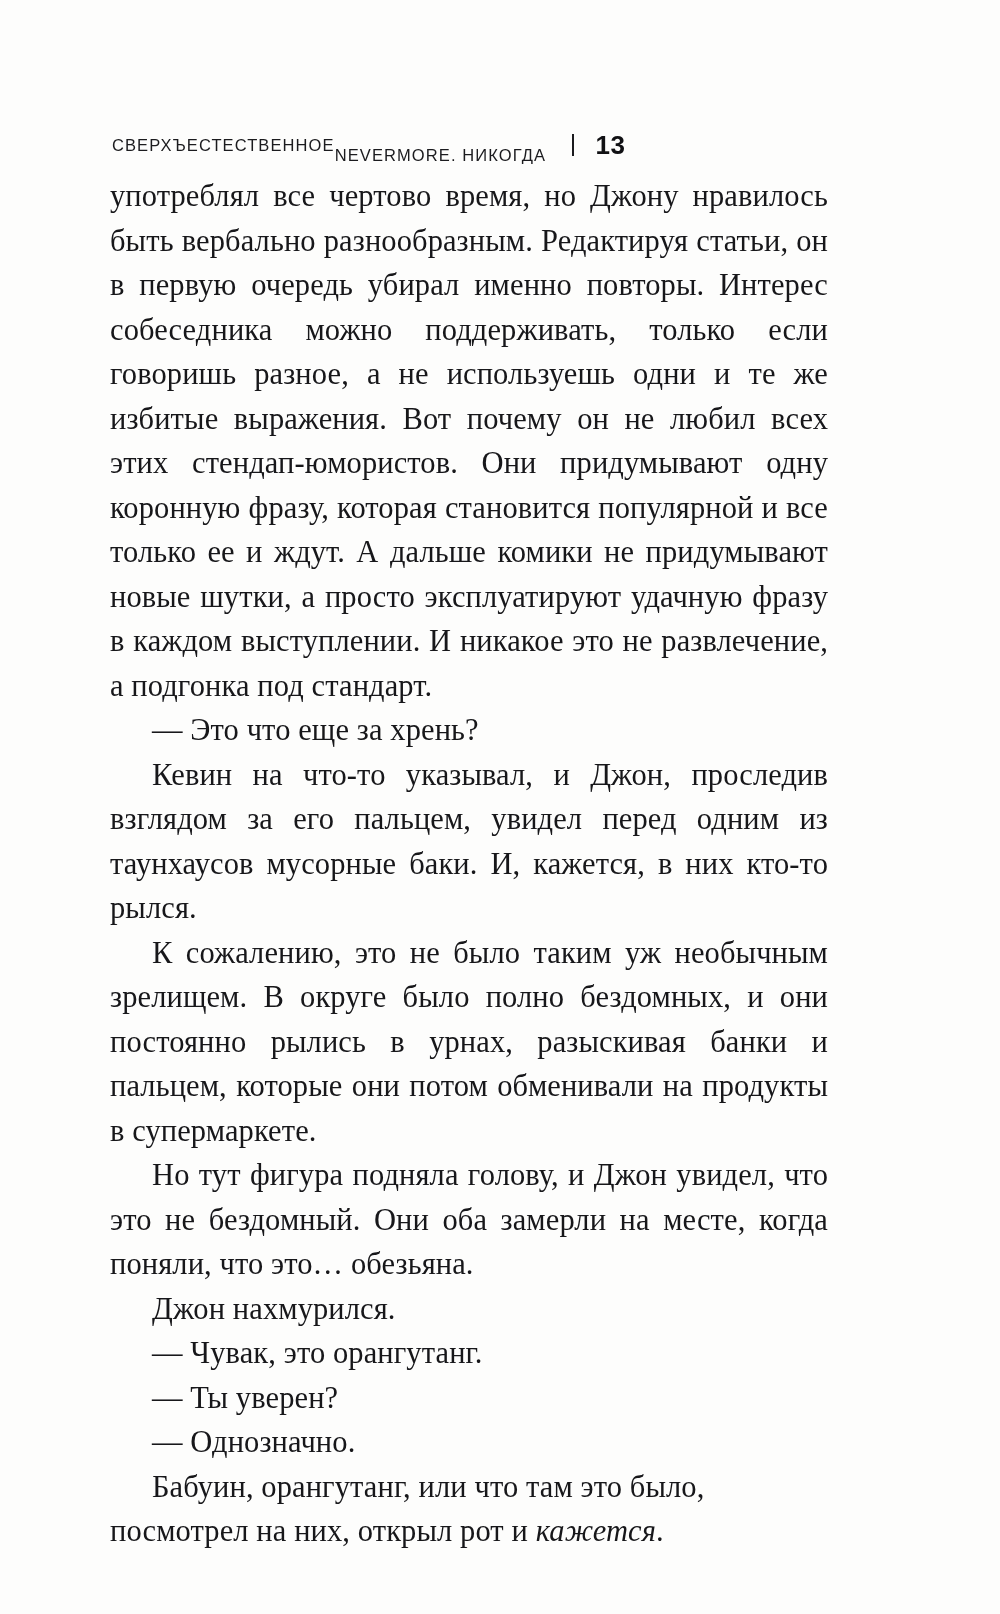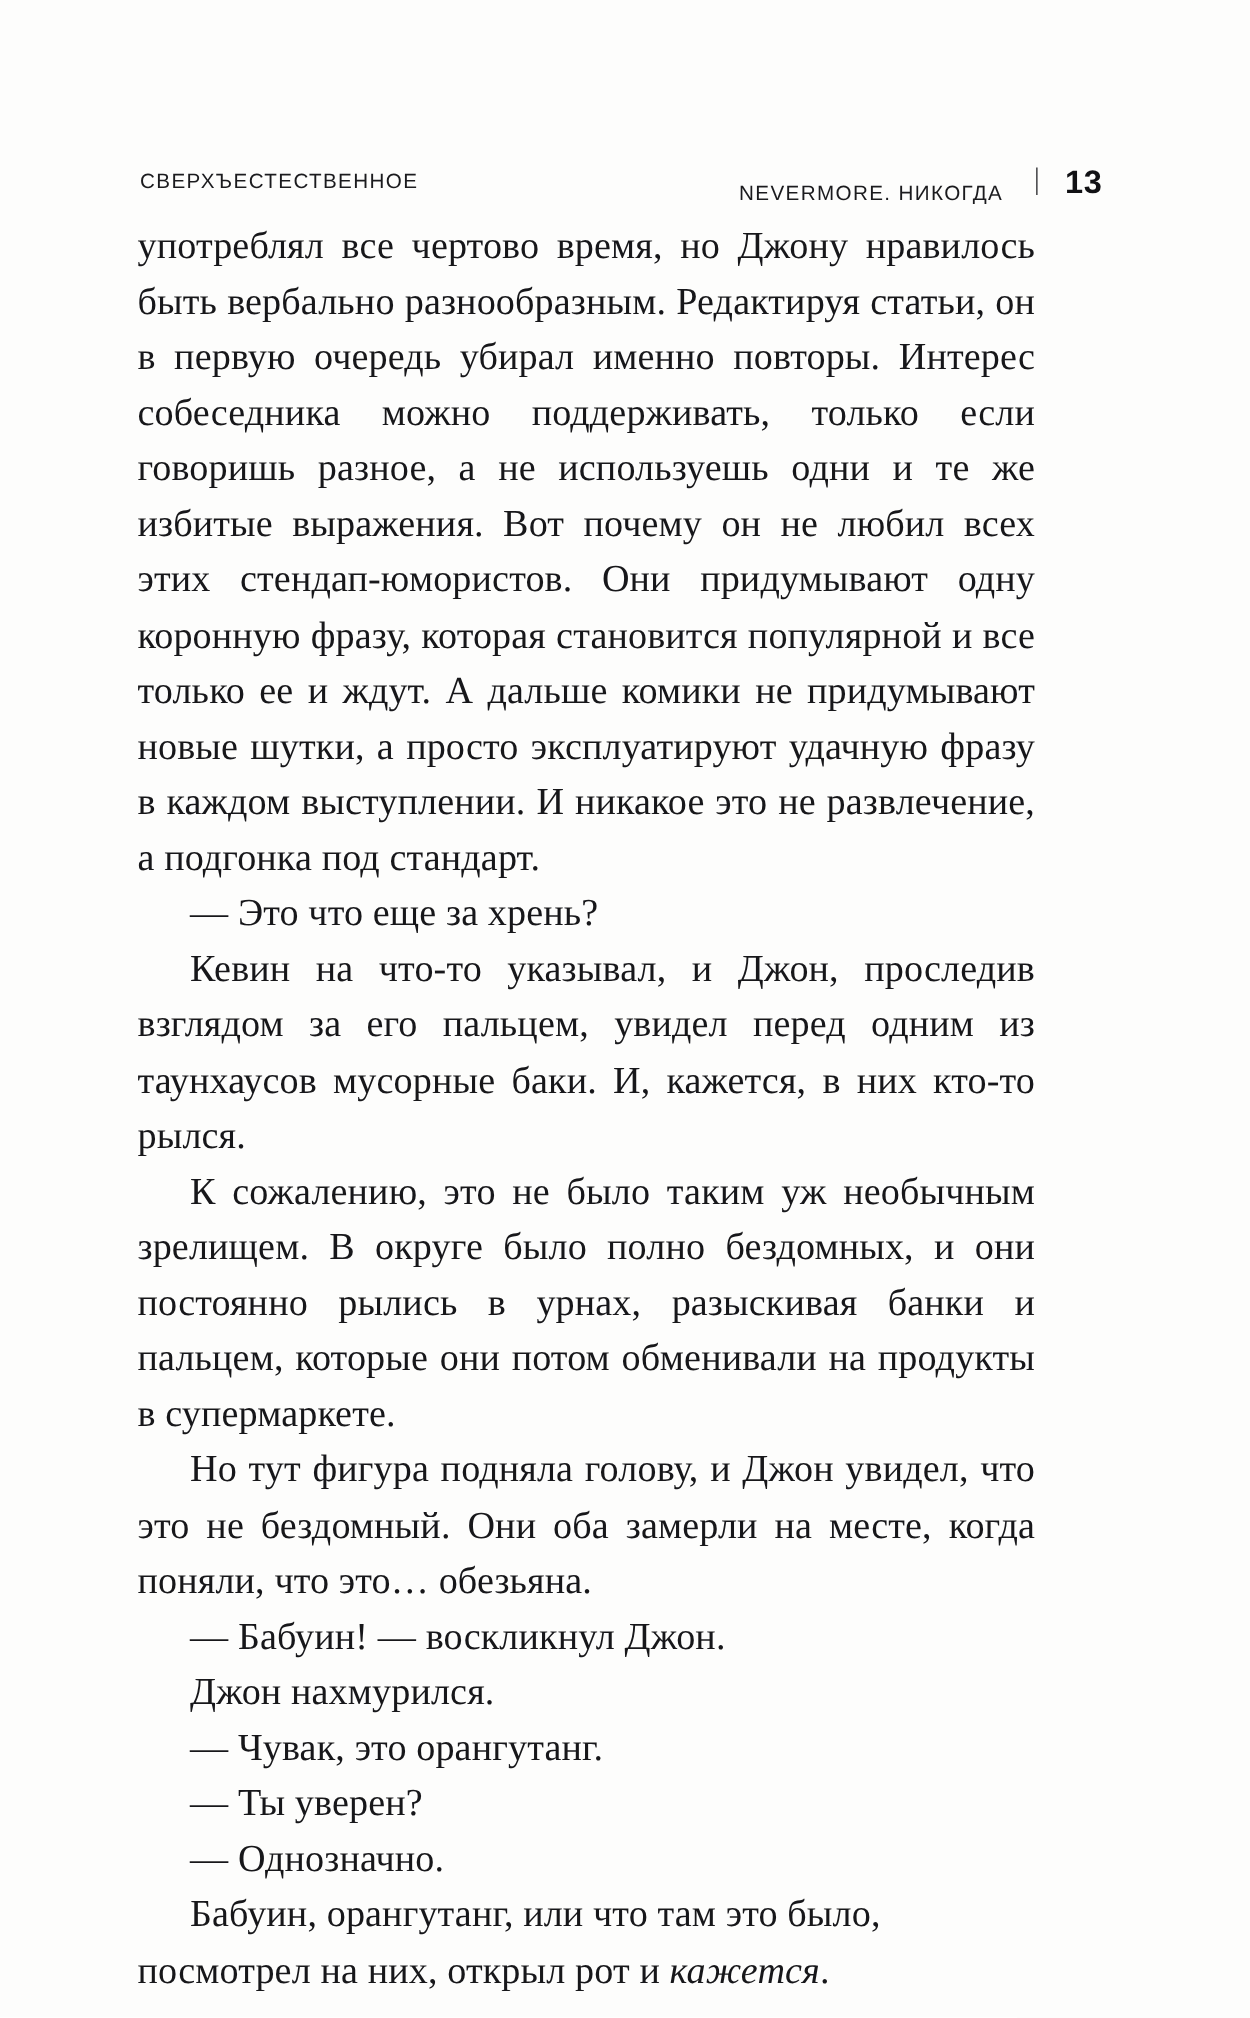--- a/index.html
+++ b/index.html
@@ -18,21 +18,20 @@
     overflow: hidden;
   }
   .running-head {
     position: absolute;
     top: 132px;
     left: 112px;
     right: 118px;
     height: 26px;
     display: flex;
     align-items: center;
-    justify-content: space-between;
     font-family: "Liberation Sans", sans-serif;
   }
   .rh-left {
     font-size: 16.5px;
     letter-spacing: 1.1px;
     font-weight: 400;
     color: #1b1b1e;
     white-space: nowrap;
   }
   .rh-right {
@@ -102,21 +101,20 @@
       <span class="rh-folio">13</span>
     </div>
   </div>
 
   <div class="body-text">
     <p class="noindent">употреблял все чертово время, но Джону нравилось быть вербально разнообразным. Редактируя статьи, он в первую очередь убирал именно повторы. Интерес собеседника можно поддерживать, только если говоришь разное, а не используешь одни и те же избитые выражения. Вот почему он не любил всех этих стендап-юмористов. Они придумывают одну коронную фразу, которая становится популярной и все только ее и ждут. А дальше комики не придумывают новые шутки, а просто эксплуатируют удачную фразу в каждом выступлении. И никакое это не развлечение, а подгонка под стандарт.</p>
     <p class="indent">— Это что еще за хрень?</p>
     <p class="indent">Кевин на что-то указывал, и Джон, проследив взглядом за его пальцем, увидел перед одним из таунхаусов мусорные баки. И, кажется, в них кто-то рылся.</p>
     <p class="indent">К сожалению, это не было таким уж необычным зрелищем. В округе было полно бездомных, и они постоянно рылись в урнах, разыскивая банки и пальцем, которые они потом обменивали на продукты в супермаркете.</p>
     <p class="indent">Но тут фигура подняла голову, и Джон увидел, что это не бездомный. Они оба замерли на месте, когда поняли, что это… обезьяна.</p>
-    <p class="indent">— Бабуин! — воскликнул Джон.</p>
     <p class="indent">Джон нахмурился.</p>
     <p class="indent">— Чувак, это орангутанг.</p>
     <p class="indent">— Ты уверен?</p>
     <p class="indent">— Однозначно.</p>
     <p class="indent last"><span>Бабуин, орангутанг, или что там это было, посмотрел на них, открыл рот и </span><em class="ital">кажется</em><span>.</span></p>
   </div>
 
 </div>
 
 </body></html>

